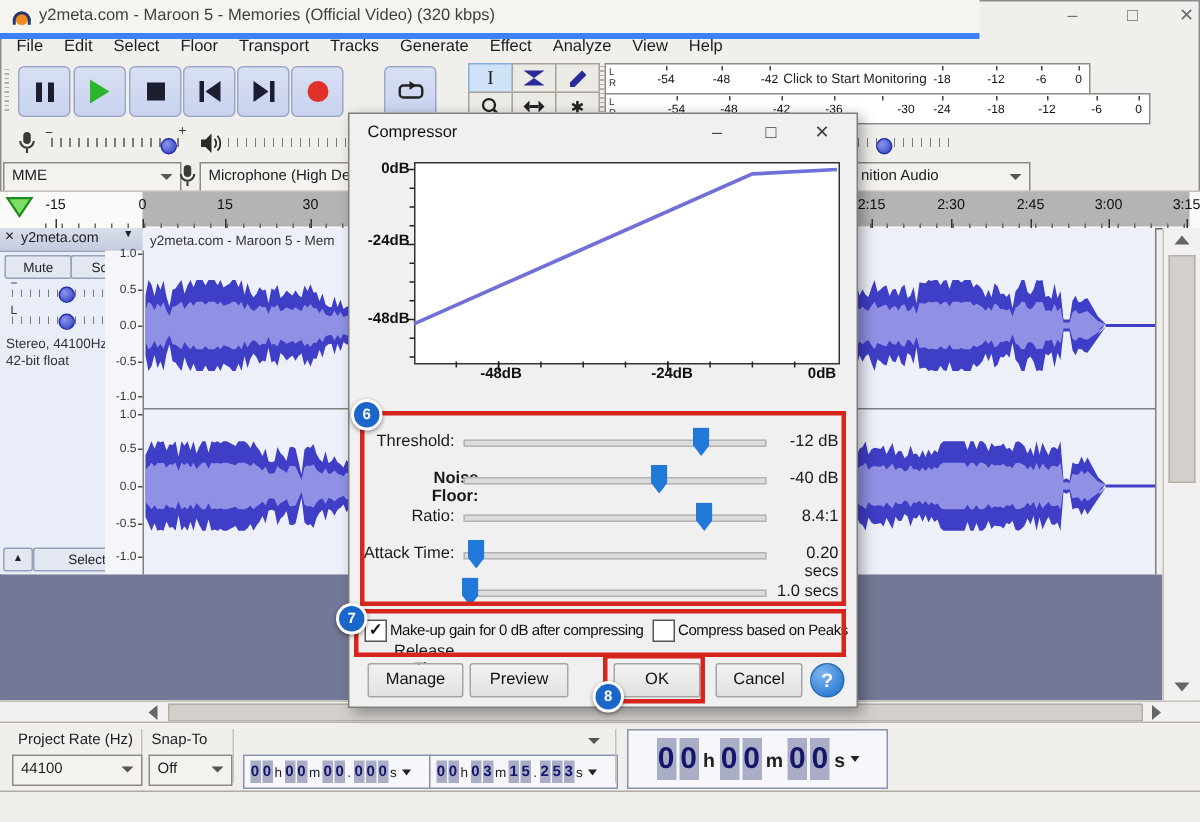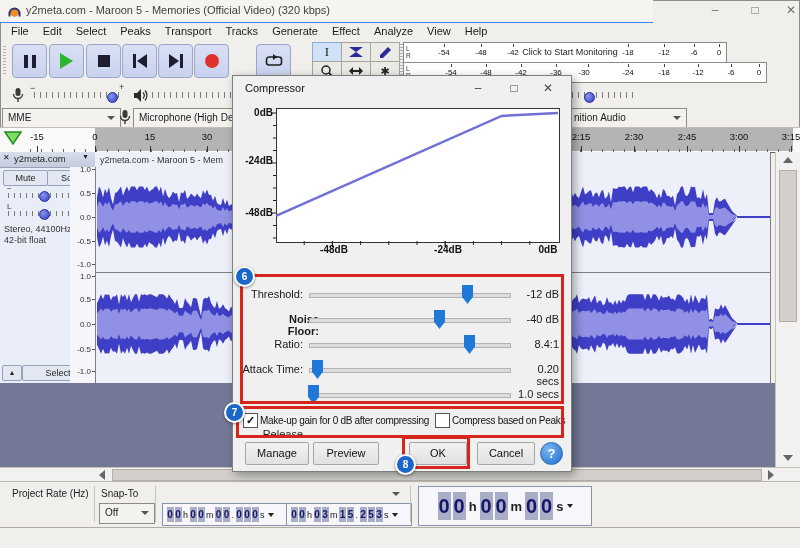--- a/index.html
+++ b/index.html
@@ -1,20 +1,20 @@
 <!DOCTYPE html>
 <html><head>
 <meta charset="utf-8">
 <style>
   html,body{margin:0;padding:0;background:#888;}
   #screen{position:relative;width:800px;height:548px;background:#f1efec;overflow:hidden;
     font-family:"Liberation Sans",sans-serif;box-shadow:inset 0 0 0 1px #8c8c8c;}
   .abs{position:absolute;}
   
-  .titlebar{position:absolute;left:0;top:0;width:653px;height:22px;background:#f6f4f1;border-bottom:1px solid #3b82f6;}
+  .titlebar{position:absolute;left:0;top:0;width:653px;height:22px;background:#f6f4f1;border-bottom:4px solid #3b82f6;}
   .title-text{position:absolute;left:26px;top:4px;font-size:11px;color:#43403a;white-space:nowrap;}
   .winbtn{position:absolute;top:0;width:30px;height:21px;text-align:center;line-height:21px;font-size:12px;color:#6f6f6f;}
   
   .menubar{position:absolute;left:0;top:22px;width:800px;height:18px;display:flex;align-items:center;padding-left:4px;}
   .menu-item{font-size:11px;color:#1c1c1c;padding:0 7px;}
   
   .tb-border{position:absolute;left:0;top:127px;width:800px;height:1px;background:#c2beb6;}
   .tbtn{position:absolute;top:44px;width:33px;height:32px;background:linear-gradient(#d9e0f4,#c8d2ee);border:1px solid #9aa6c9;border-radius:4px;display:flex;align-items:center;justify-content:center;}
   .grip{position:absolute;width:3px;background:repeating-linear-gradient(#b5b1a9 0 1px,transparent 1px 3px);}
   .icon-pause{display:flex;gap:4px;}.icon-pause i{display:block;width:4px;height:13px;background:#1d1d30;}
@@ -111,21 +111,21 @@
     <span class="title-text">y2meta.com - Maroon 5 - Memories (Official Video) (320 kbps)</span>
     <span class="winbtn" style="left:700px">–</span>
     <span class="winbtn" style="left:740px">□</span>
     <span class="winbtn" style="left:776px">✕</span>
   </div>
 
   <div class="menubar" id="menubar">
       <span class="menu-item">File</span>
       <span class="menu-item">Edit</span>
       <span class="menu-item">Select</span>
-      <span class="menu-item">Peaks</span>
+      <span class="menu-item">Floor</span>
       <span class="menu-item">Transport</span>
       <span class="menu-item">Tracks</span>
       <span class="menu-item">Generate</span>
       <span class="menu-item">Effect</span>
       <span class="menu-item">Analyze</span>
       <span class="menu-item">View</span>
       <span class="menu-item">Help</span>
     </div>
 
   <div class="grip" style="left:3px;top:46px;height:28px"></div>
@@ -220,21 +220,21 @@
       <span class="lr" style="top: 2px;">L</span>
       <span class="lr" style="top: 9px;">R</span>
       <span class="num" style="left: 47px;">-54</span>
       <span class="tick" style="left: 47px;"></span>
       <span class="num" style="left: 82px;">-48</span>
       <span class="tick" style="left: 82px;"></span>
       <span class="num" style="left: 117px;">-42</span>
       <span class="tick" style="left: 117px;"></span>
       <span class="num" style="left: 152px;">-36</span>
       <span class="tick" style="left: 152px;"></span>
-      <span class="num" style="left: 180px;">-30</span>
+      <span class="num" style="left: 200px;">-30</span>
       <span class="tick" style="left: 184px;"></span>
       <span class="num" style="left: 224px;">-24</span>
       <span class="tick" style="left: 224px;"></span>
       <span class="num" style="left: 260px;">-18</span>
       <span class="tick" style="left: 260px;"></span>
       <span class="num" style="left: 294px;">-12</span>
       <span class="tick" style="left: 294px;"></span>
       <span class="num" style="left: 327px;">-6</span>
       <span class="tick" style="left: 327px;"></span>
       <span class="num" style="left: 355px;">0</span>
@@ -426,20 +426,21 @@
   </div>
   <div class="vthumb"></div>
   <div class="hscroll">
     <div class="arrow-l" style="position:absolute;left:99px;top:2px"></div>
     <div class="arrow-r" style="position:absolute;left:768px;top:2px"></div>
   </div>
   <div class="hthumb"></div>
 
   <div class="selbar"></div>
   <span class="sb-label" style="left:12px;top:488px">Project Rate (Hz)</span>
+  <div class="combo" style="left:8px;top:503px;width:80px;z-index:5"><span>44100</span><span class="chev"></span></div>
   <div class="sep" style="left:94px;top:486px;height:36px"></div>
   <span class="sb-label" style="left:101px;top:488px">Snap-To</span>
   <div class="combo" style="left:99px;top:503px;width:49px;z-index:5"><span>Off</span><span class="chev"></span></div>
   <div class="sep" style="left:155px;top:486px;height:36px"></div>
   <span class="sb-label" style="left:162px;top:512px">Start and End of Selection</span>
   <div class="chev" style="position:absolute;left:392px;top:492px;right:auto"></div>
   <div class="timefield" id="selstart" style="left:162px;top:503px;width:118px">
       <span class="tok-d">0</span>
       <span class="tok-d">0</span>
       <span class="tok-u">h</span>

